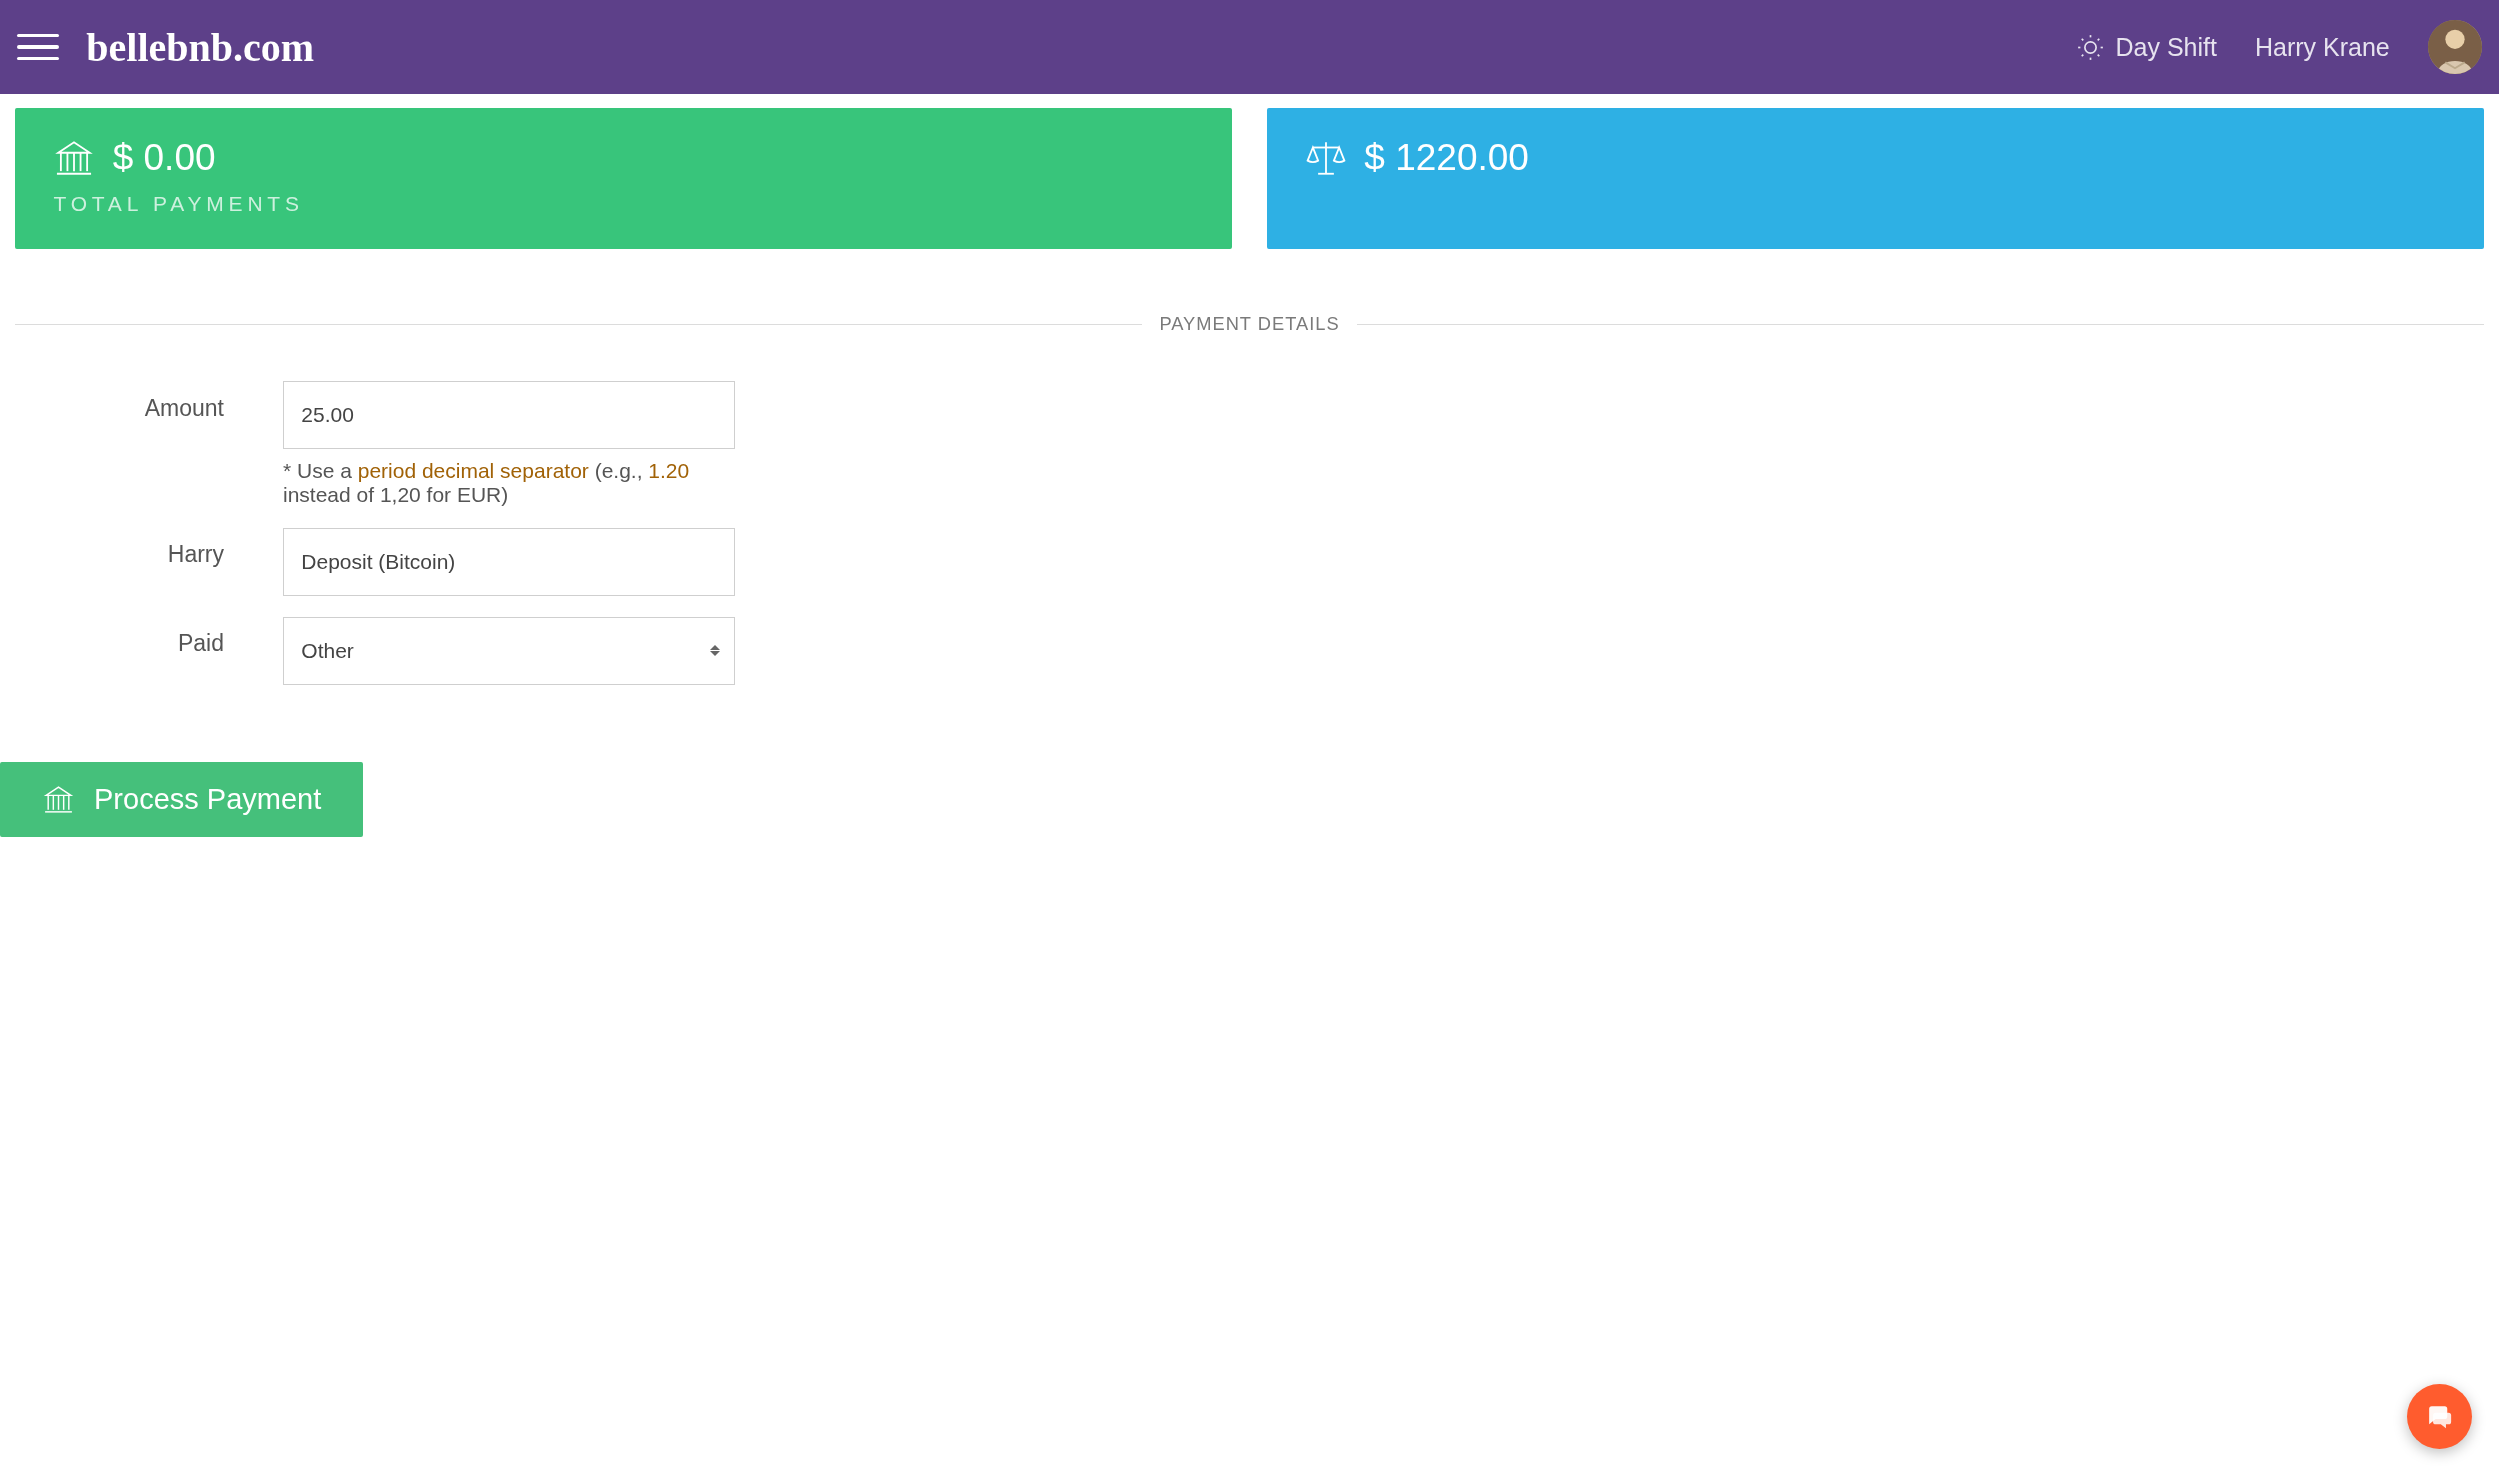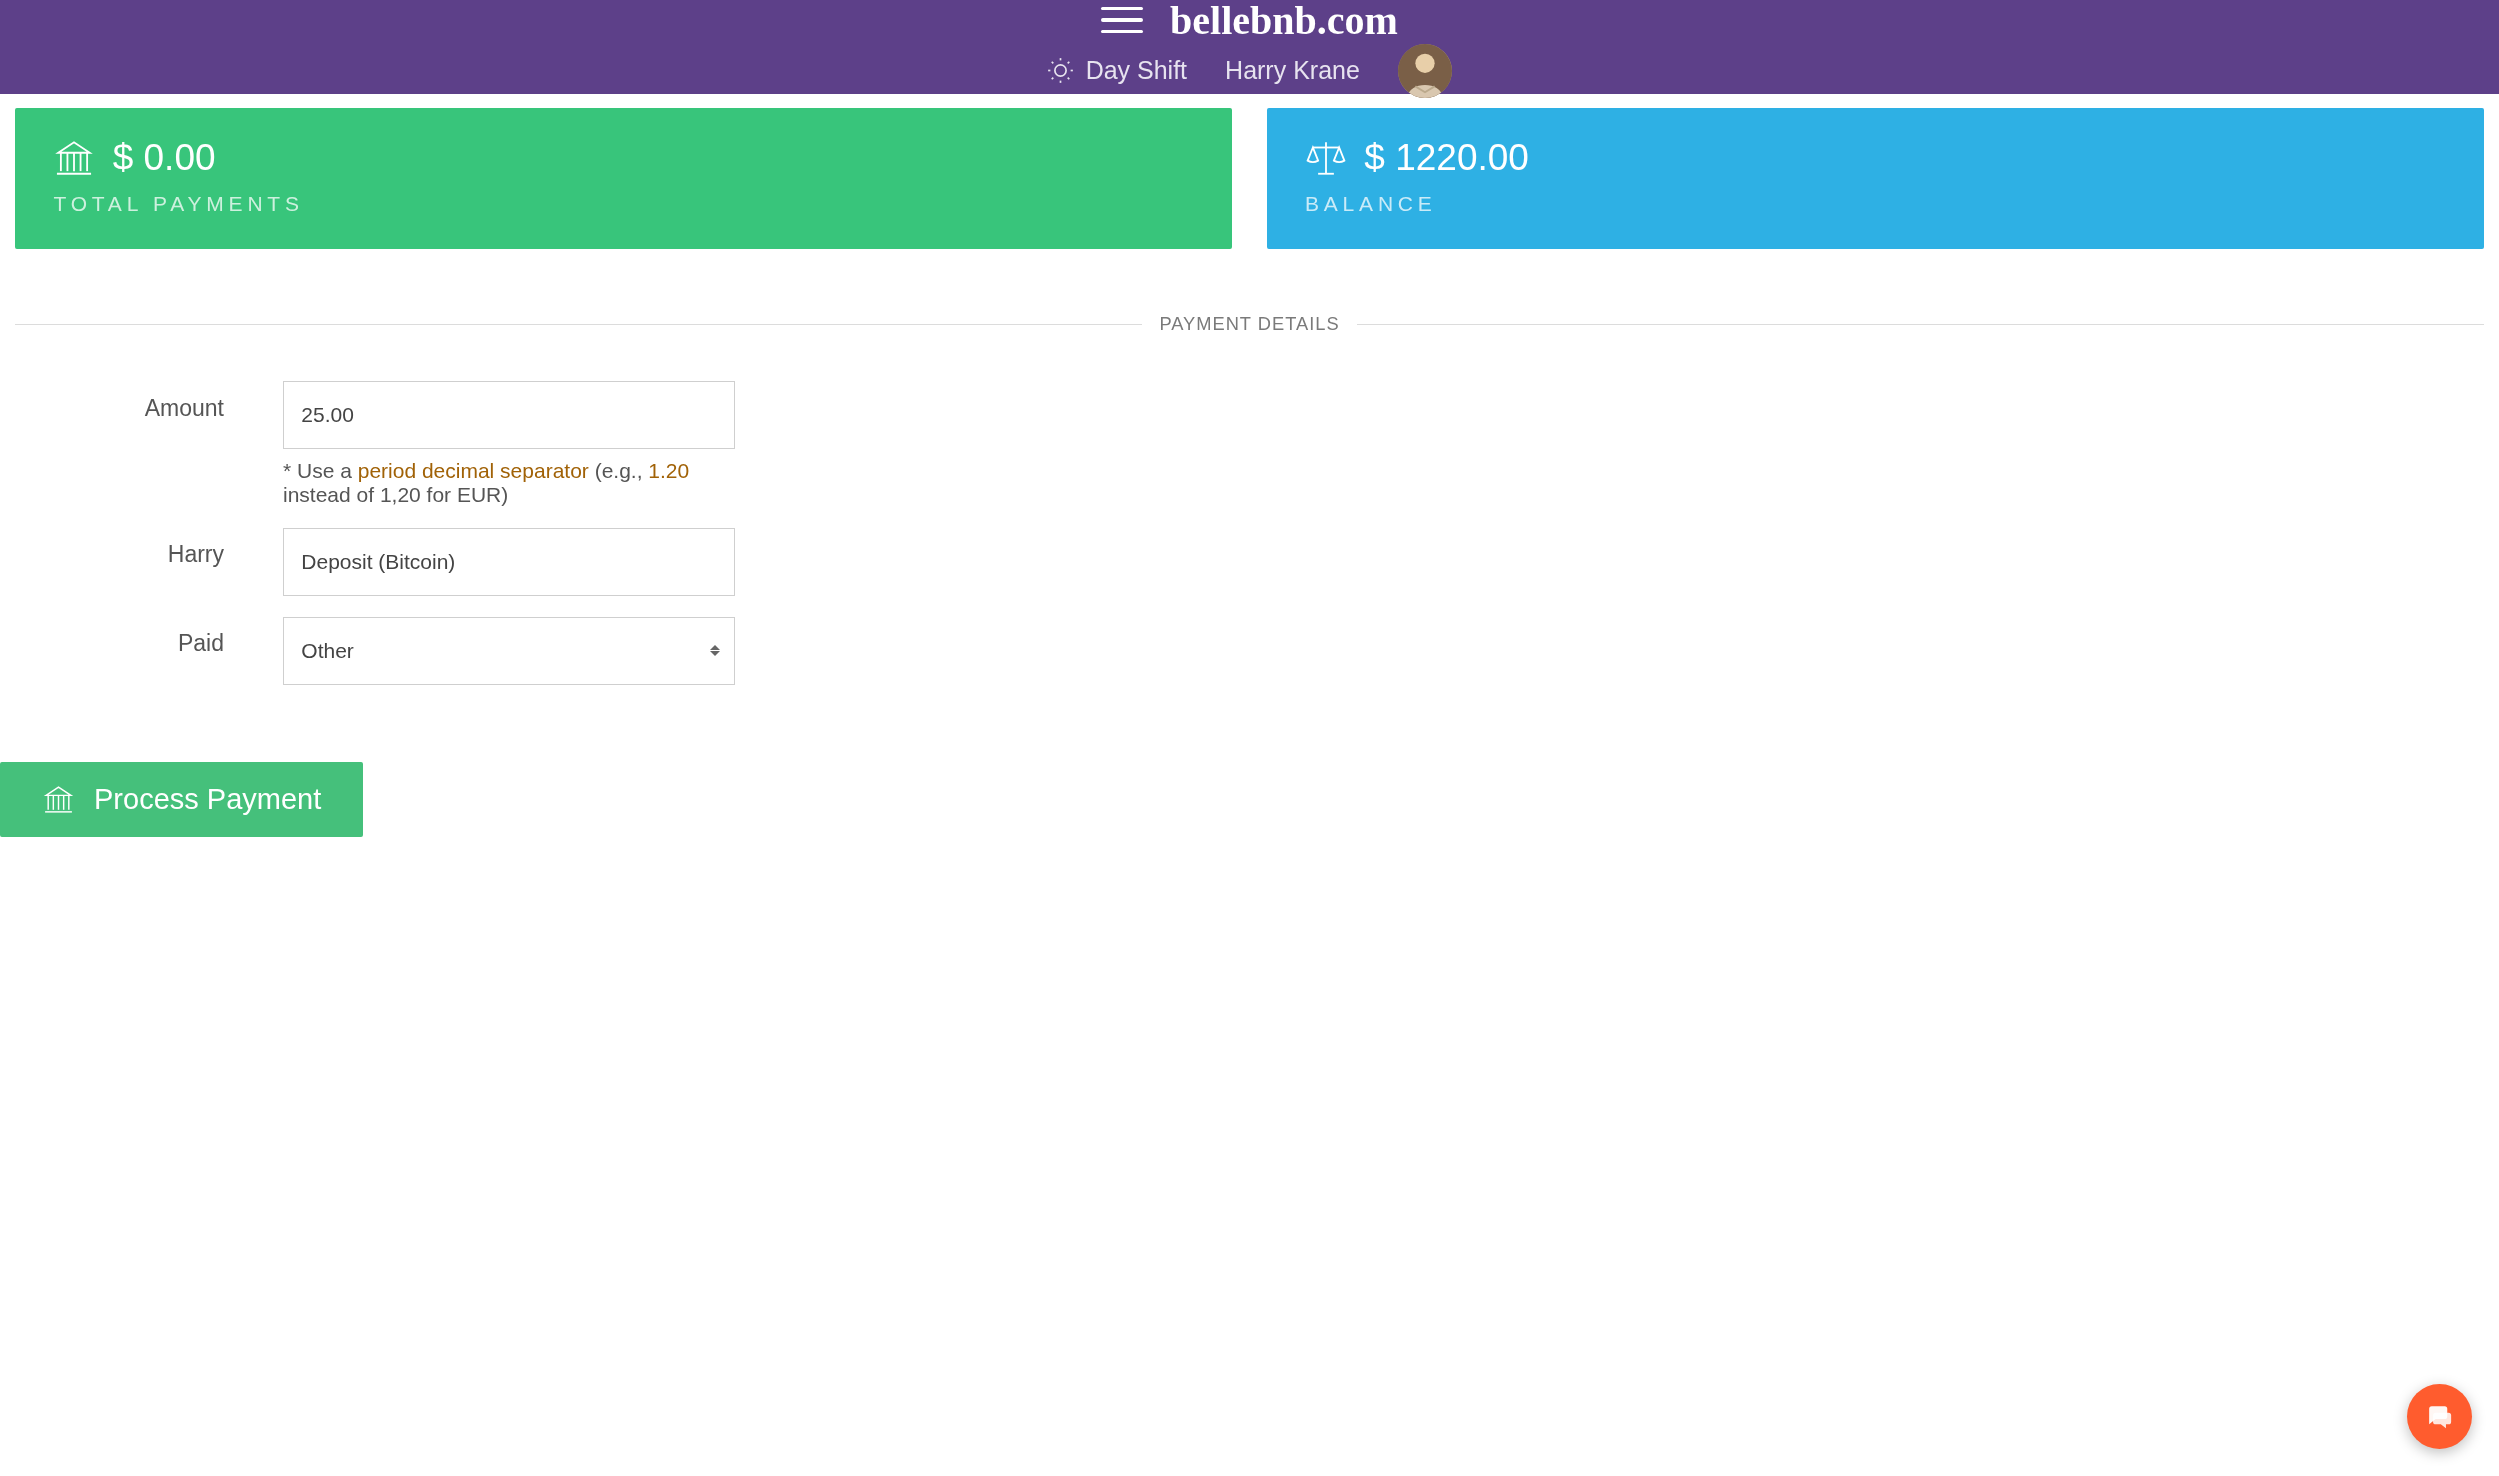--- a/index.html
+++ b/index.html
@@ -8,24 +8,23 @@
     background: #fff;
     color: #444;
   }
 
   
   .header {
     background: #5d4089;
     height: 94px;
     display: flex;
     align-items: center;
-    justify-content: center;
+    justify-content: space-between;
     padding: 0 17.3px 0 17.3px;
     color: #fff;
-    flex-direction: column;
   }
   .header-left { display: flex; align-items: center; gap: 27px; }
   .hamburger {
     display: flex; flex-direction: column; gap: 7.7px;
     cursor: pointer;
   }
   .hamburger span {
     display: block; width: 42px; height: 3.8px; background: #fff; border-radius: 1.9px;
   }
   .logo {
@@ -210,21 +209,20 @@
     <div class="top">
       <svg class="scales-icon" viewBox="0 0 32 32">
         <line x1="16" y1="4" x2="16" y2="28"></line>
         <line x1="6" y1="8" x2="26" y2="8"></line>
         <path d="M6 8 L2 18 A6 4 0 0 0 10 18 Z"></path>
         <path d="M26 8 L22 18 A6 4 0 0 0 30 18 Z"></path>
         <line x1="10" y1="28" x2="22" y2="28"></line>
       </svg>
       <div class="value">$ 1220.00</div>
     </div>
-    <div class="label">BALANCE</div>
   </div>
 </div>
 
 <div class="section-divider">
   <div class="line"></div>
   <div class="title">PAYMENT DETAILS</div>
   <div class="line"></div>
 </div>
 
 <div class="form">

